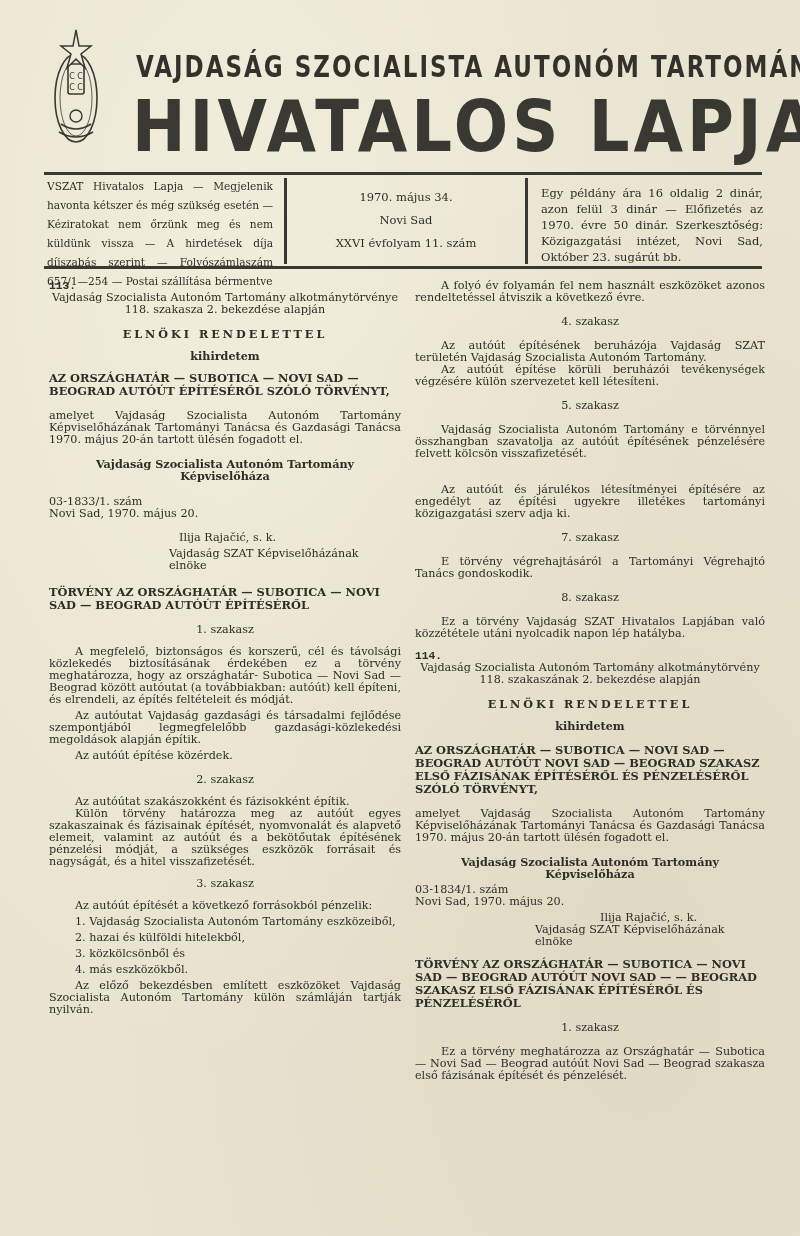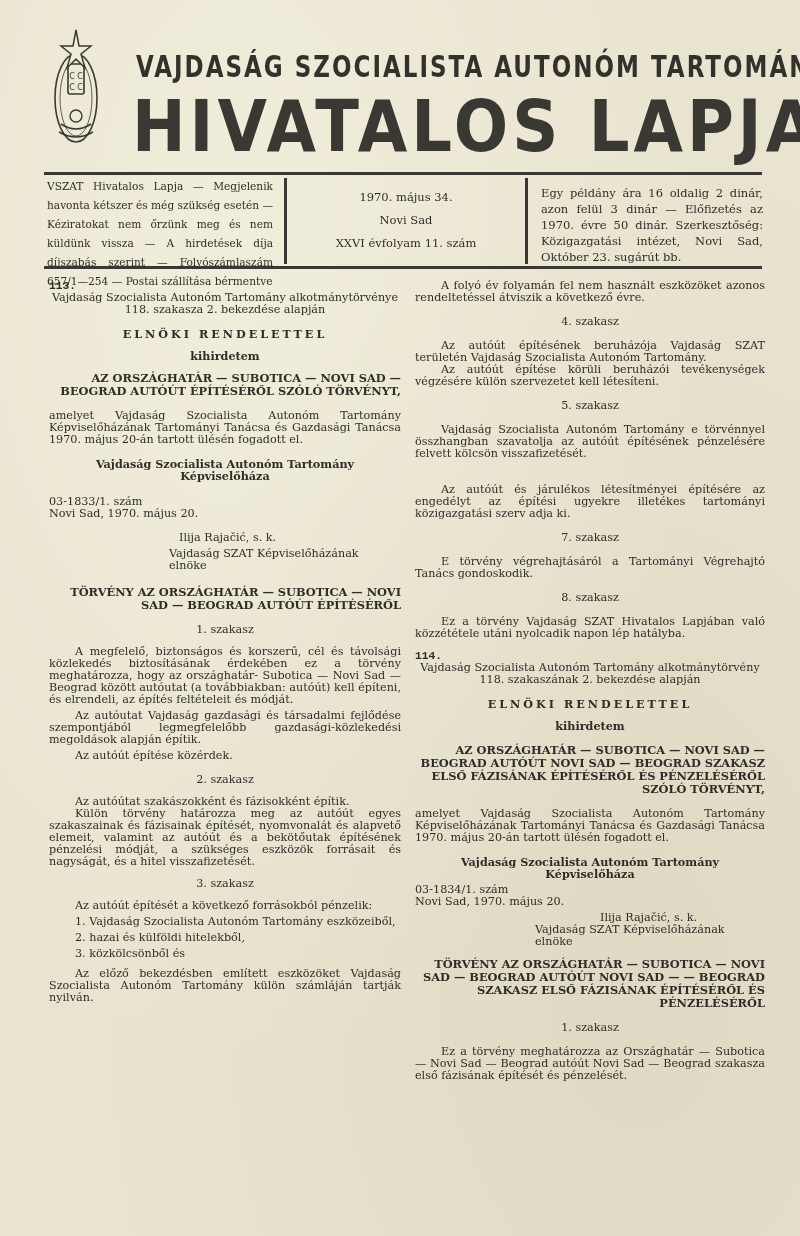--- a/index.html
+++ b/index.html
@@ -49,21 +49,21 @@
   
   .col { position: absolute; top: 280px; width: 352px; font-size: 11.2px; line-height: 12px; }
   .col.left { left: 49px; }
   .col.right { left: 415px; width: 350px; }
   .p { margin: 0; text-align: justify; }
   .ind { text-indent: 26px; }
   .ctr { text-align: center; }
   .b { font-weight: bold; }
   .num { font-weight: bold; margin: 0; font-family: Liberation Mono, monospace; }
   .spaced { letter-spacing: 3px; font-weight: bold; text-align:center; }
-  .caps-title { font-weight: bold; text-align: right; font-size: 11.4px; line-height: 13px; }
+  .caps-title { font-weight: bold; text-align: left; font-size: 11.4px; line-height: 13px; }
   .sig { padding-left: 125px; }
   .sig2 { text-align: left; padding-left: 120px; }
   .gap4 { height: 4px; } .gap10 { height: 10px; } .gap12 { height: 12px; } .gap14 { height: 14px; }
   .li { padding-left: 26px; }
 </style>
 </head>
 <body>
 
 <div class="page">
 
@@ -140,20 +140,21 @@
     <p class="p ctr">3. szakasz</p>
     <div class="gap10"></div>
     <p class="p ind">Az autóút építését a következő forrásokból pénzelik:</p>
     <div class="gap4"></div>
     <p class="p ind">1. Vajdaság Szocialista Autonóm Tartomány eszközeiből,</p>
     <div class="gap4"></div>
     <p class="p li">2. hazai és külföldi hitelekből,</p>
     <div class="gap4"></div>
     <p class="p li">3. közkölcsönből és</p>
     <div class="gap4"></div>
+    <p class="p li">4. más eszközökből.</p>
     <div class="gap4"></div>
     <p class="p ind">Az előző bekezdésben említett eszközöket Vajdaság Szocialista Autonóm Tartomány külön számláján tartják nyilván.</p>
   </div>
 
   <div class="col right">
     <p class="p ind">A folyó év folyamán fel nem használt eszközöket azonos rendeltetéssel átviszik a következő évre.</p>
     <div class="gap12"></div>
     <p class="p ctr">4. szakasz</p>
     <div class="gap12"></div>
     <p class="p ind">Az autóút építésének beruházója Vajdaság SZAT területén Vajdaság Szocialista Autonóm Tartomány.</p>

